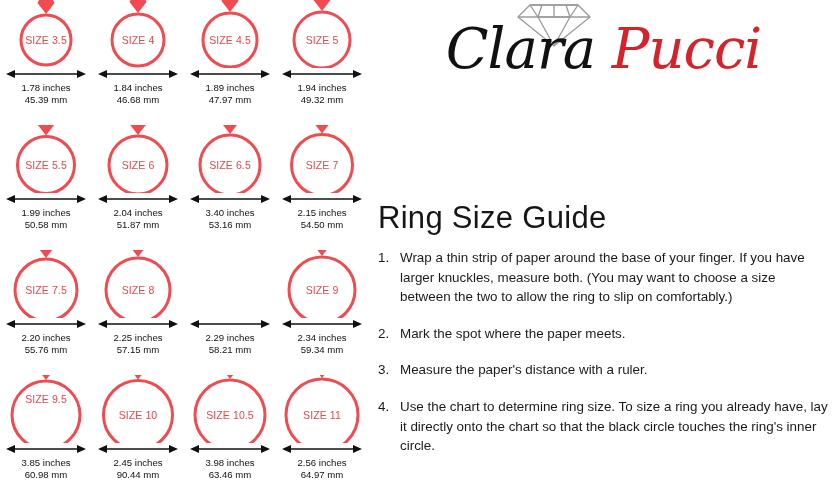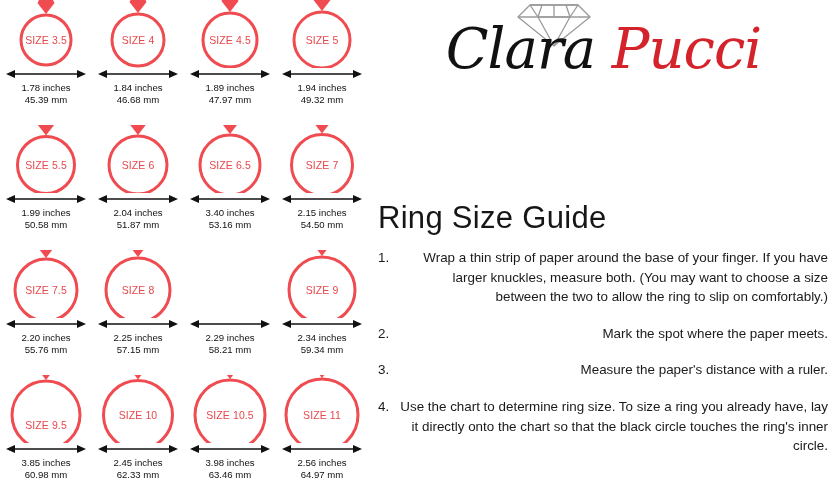--- a/index.html
+++ b/index.html
@@ -132,21 +132,21 @@
     display: flex;
     font-size: 13.4px;
     line-height: 19.6px;
     color: #1a1a1a;
     margin-bottom: 17px;
   }
   .step-num {
     width: 22px;
     flex: 0 0 22px;
   }
-  .step-text { flex: 1 1 auto; text-align: right; }
+  .step-text { flex: 1 1 auto; }
 </style>
 </head>
 <body>
 
 <div class="page">
 
   <div class="grid">
       <div class="cell">
         <div class="ring-art">
           <svg class="ring-svg" width="92" height="68" viewBox="0 0 92 68">
@@ -391,21 +391,21 @@
       </div>
       <div class="cell">
         <div class="ring-art">
           <svg class="ring-svg" width="92" height="68" viewBox="0 0 92 68">
             <circle cx="46" cy="40" r="34" fill="none" stroke="#ef4b50" stroke-width="3"></circle>
             <g fill="#ef4b50">
               <path d="M 37.5 -6 L 54.5 -6 L 52 -11 L 40 -11 Z"></path>
               <path d="M 37.5 -6 L 46 5 L 54.5 -6 Z"></path>
             </g>
           </svg>
-          <div class="size-label" style="top: 44px;">SIZE 9.5</div>
+          <div class="size-label" style="top: 18px;">SIZE 9.5</div>
         </div>
         <div class="arrow-row"><svg width="80" height="12" viewBox="0 0 80 12">
             <line x1="8" y1="6" x2="72" y2="6" stroke="#111" stroke-width="1.4"></line>
             <path d="M0 6 L9 2 L9 10 Z" fill="#111"></path>
             <path d="M80 6 L71 2 L71 10 Z" fill="#111"></path>
           </svg></div>
         <div class="measures">
           <div>3.85 inches</div>
           <div>60.98 mm</div>
         </div>
@@ -421,21 +421,21 @@
           </svg>
           <div class="size-label" style="top: 34px;">SIZE 10</div>
         </div>
         <div class="arrow-row"><svg width="80" height="12" viewBox="0 0 80 12">
             <line x1="8" y1="6" x2="72" y2="6" stroke="#111" stroke-width="1.4"></line>
             <path d="M0 6 L9 2 L9 10 Z" fill="#111"></path>
             <path d="M80 6 L71 2 L71 10 Z" fill="#111"></path>
           </svg></div>
         <div class="measures">
           <div>2.45 inches</div>
-          <div>62.33 mm</div>
+          <div>90.44 mm</div>
         </div>
       </div>
       <div class="cell">
         <div class="ring-art">
           <svg class="ring-svg" width="92" height="68" viewBox="0 0 92 68">
             <circle cx="46" cy="40" r="35" fill="none" stroke="#ef4b50" stroke-width="3"></circle>
             <g fill="#ef4b50">
               <path d="M 37.5 -7 L 54.5 -7 L 52 -12 L 40 -12 Z"></path>
               <path d="M 37.5 -7 L 46 4 L 54.5 -7 Z"></path>
             </g>

